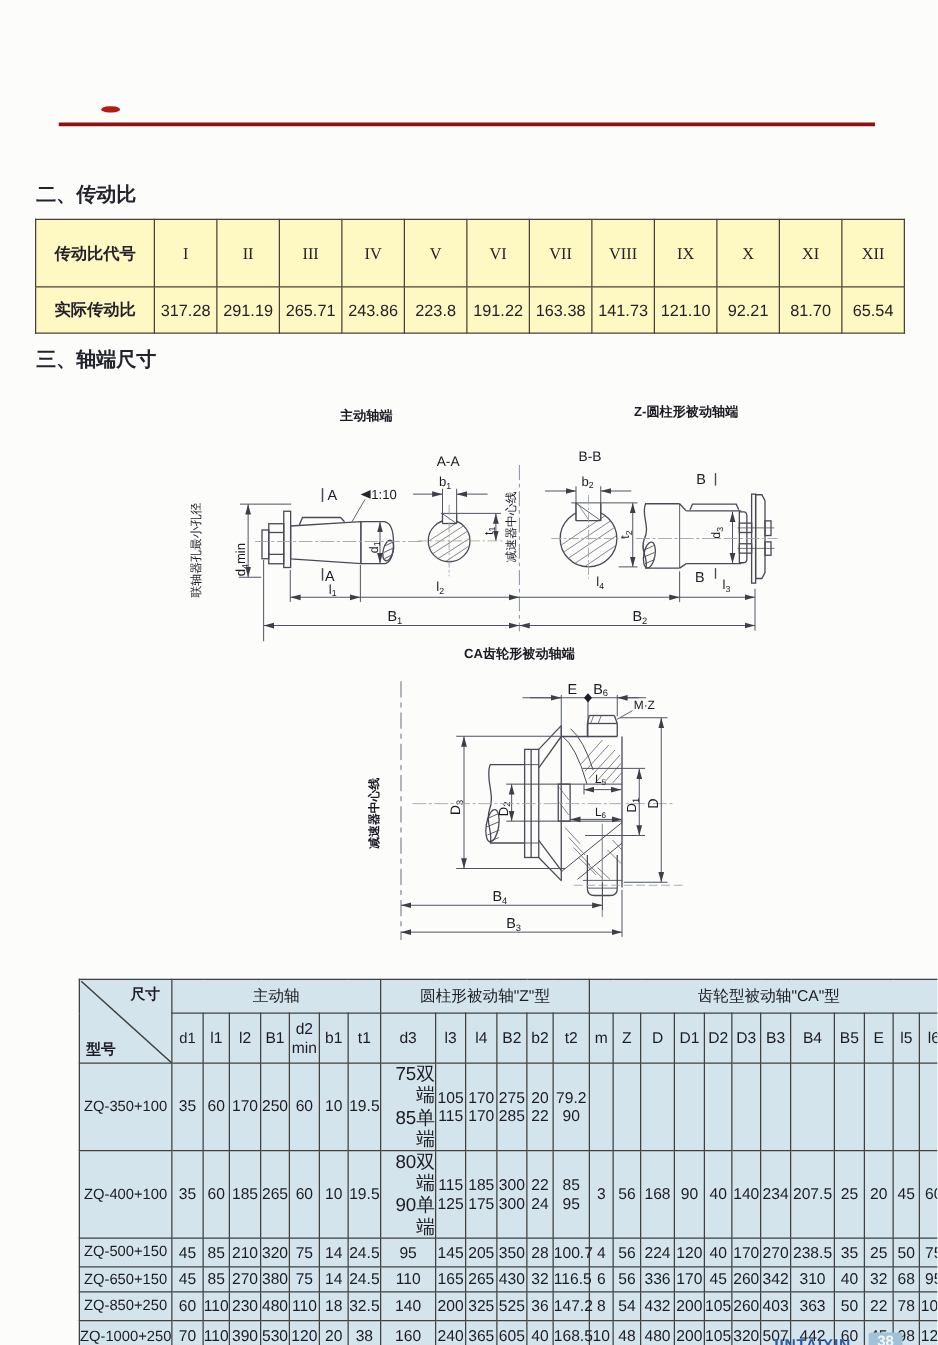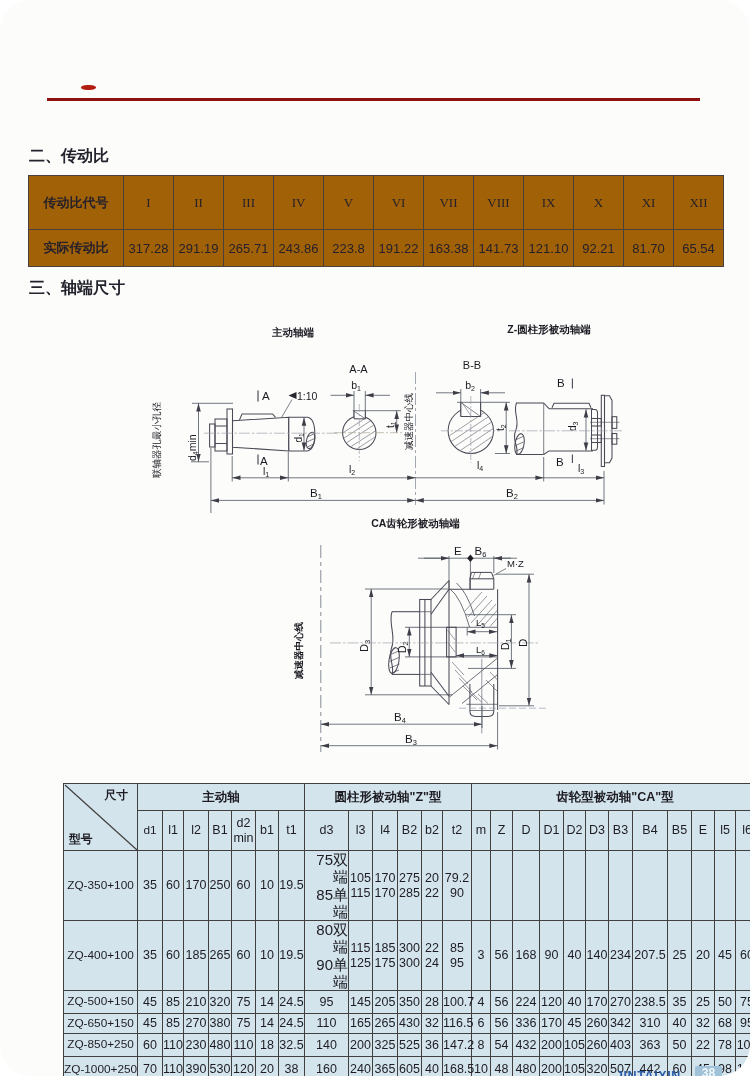--- a/index.html
+++ b/index.html
@@ -1,26 +1,26 @@
 <!DOCTYPE html>
 <html><head>
 <meta charset="utf-8">
 <style>
 html,body{margin:0;padding:0;}
 #page{position:relative;width:750px;height:1076px;background:#fcfcfb;overflow:hidden;
-  font-family:"Liberation Sans",sans-serif;border-radius:31px;}
+  font-family:"Liberation Sans",sans-serif;}
 .h1{position:absolute;left:29px;font-size:16px;font-weight:bold;color:#23232e;letter-spacing:0px;}
 table{border-collapse:collapse;table-layout:fixed;}
-#t1{position:absolute;left:28px;top:175px;width:696px;height:92px;background:#a16207;}
+#t1{position:absolute;left:28px;top:175px;width:696px;height:92px;background:#fef9c3;}
 #t1 td{border:1.5px solid #4a413e;text-align:center;vertical-align:middle;color:#26202a;font-size:13px;padding:0;}
 #t1 td.hd{font-weight:bold;font-size:13px;}
 #t1 td.rn{font-family:"Liberation Serif",serif;font-size:13px;}
 #t2{position:absolute;left:27px;top:783px;width:695px;background:#d3e4ed;margin-left:36px;}
 #t2 td,#t2 th{border:1.4px solid #41403f;text-align:center;vertical-align:middle;color:#1e1c22;font-size:12.5px;font-weight:normal;padding:0;line-height:1.15;}
-#t2 .hd{font-weight:bold;font-size:12.5px;}
+#t2 .hd{font-weight:normal;font-size:12.5px;}
 #t2 .sm{font-size:15px;text-align:right;}
 #t2 td:first-child{white-space:nowrap;font-size:11.8px;}
 </style>
 </head>
 <body>
 <div id="page">
 
 <div style="position:absolute;left:81px;top:85px;width:15px;height:5px;background:#b21d12;border-radius:45%/55%;"></div>
 
 <div style="position:absolute;left:47px;top:98px;width:653px;height:2.6px;background:#8f1010;"></div>

